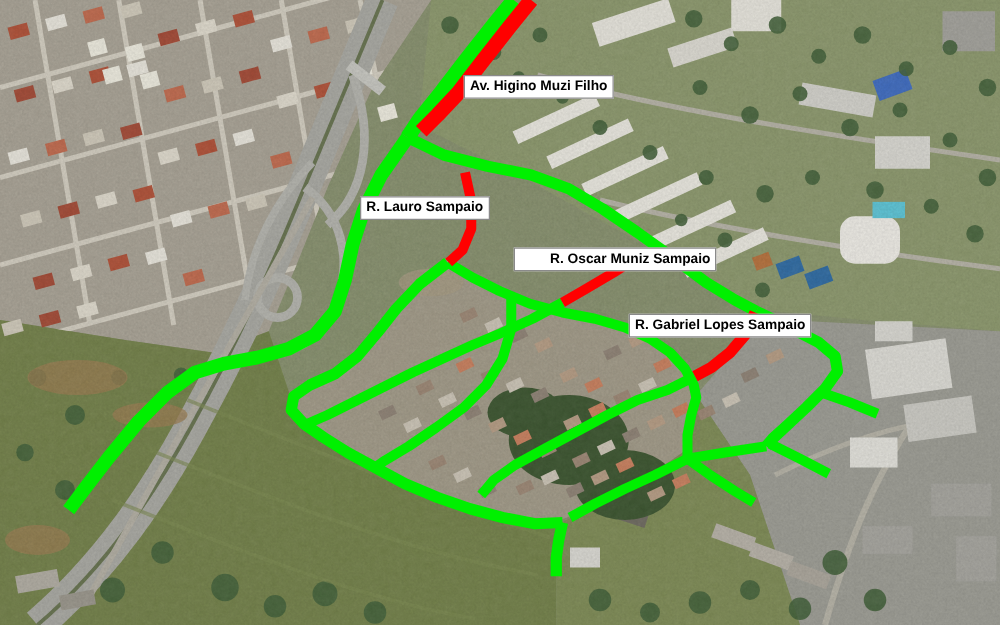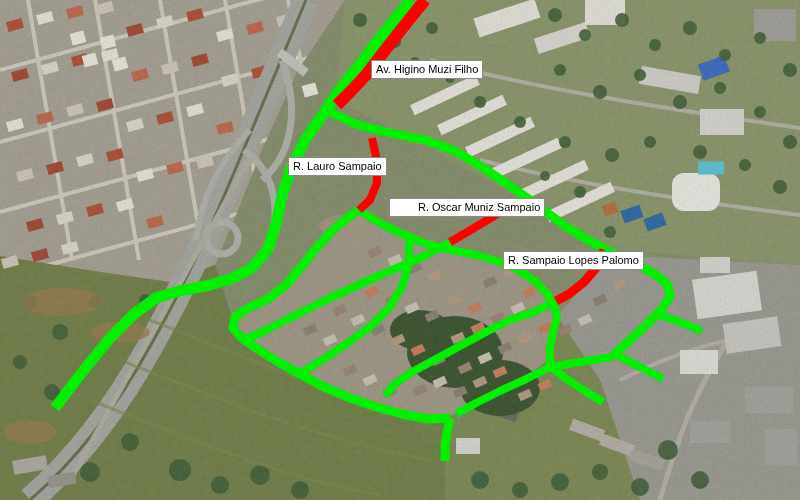--- a/index.html
+++ b/index.html
@@ -6,20 +6,21 @@
   #map-root{
     position:relative;width:800px;height:500px;overflow:hidden;
     font-family:"Liberation Sans",sans-serif;background:#87906e;
   }
   #map-root svg{position:absolute;left:0;top:0;}
   #street-labels{position:absolute;left:0;top:0;width:800px;height:500px;pointer-events:none;}
   .street-label{
     position:absolute;background:#ffffff;border:1px solid #8a8a8a;color:#000;
     font-size:11px;line-height:15px;padding:1px 4px;white-space:nowrap;
     font-family:"Liberation Sans",sans-serif;
+    font-weight:bold;
   }
 </style>
 </head>
 <body>
 
 <div id="map-root">
   <svg width="800" height="500" viewBox="0 0 800 500">
     <defs>
       <filter id="grainD" x="0%" y="0%" width="100%" height="100%">
         <feTurbulence type="fractalNoise" baseFrequency="0.55" numOctaves="2" seed="7" result="n"></feTurbulence>
@@ -295,16 +296,16 @@
         <polyline points="425,0 408,21 386,49 366,75 350,92 337,105" stroke="#ff0000" stroke-width="12"></polyline>
         <polyline points="372,138 377,161 377,183 370,200 359,210" stroke="#ff0000" stroke-width="8"></polyline>
         <polyline points="514,203 491,218 469,231 450,242" stroke="#ff0000" stroke-width="8"></polyline>
         <polyline points="604,250 596,268 584,282 569,294 556,301" stroke="#ff0000" stroke-width="9"></polyline>
       </g>
   </svg>
 
   <div id="street-labels">
       <div class="street-label" style="left: 371px; top: 60px;">Av. Higino Muzi Filho</div>
       <div class="street-label" style="left: 288px; top: 157px;">R. Lauro Sampaio</div>
-      <div class="street-label" style="left: 389px; top: 198px; padding-left: 28px;">R. Oscar Muniz Sampaio</div>
-      <div class="street-label" style="left: 503px; top: 251px;">R. Sampaio Lopes Palomo</div>
+      <div class="street-label" style="left: 411px; top: 198px; padding-left: 28px;">R. Oscar Muniz Sampaio</div>
+      <div class="street-label" style="left: 503px; top: 251px;">R. Gabriel Lopes Sampaio</div>
     </div>
 </div>
 
 </body></html>

